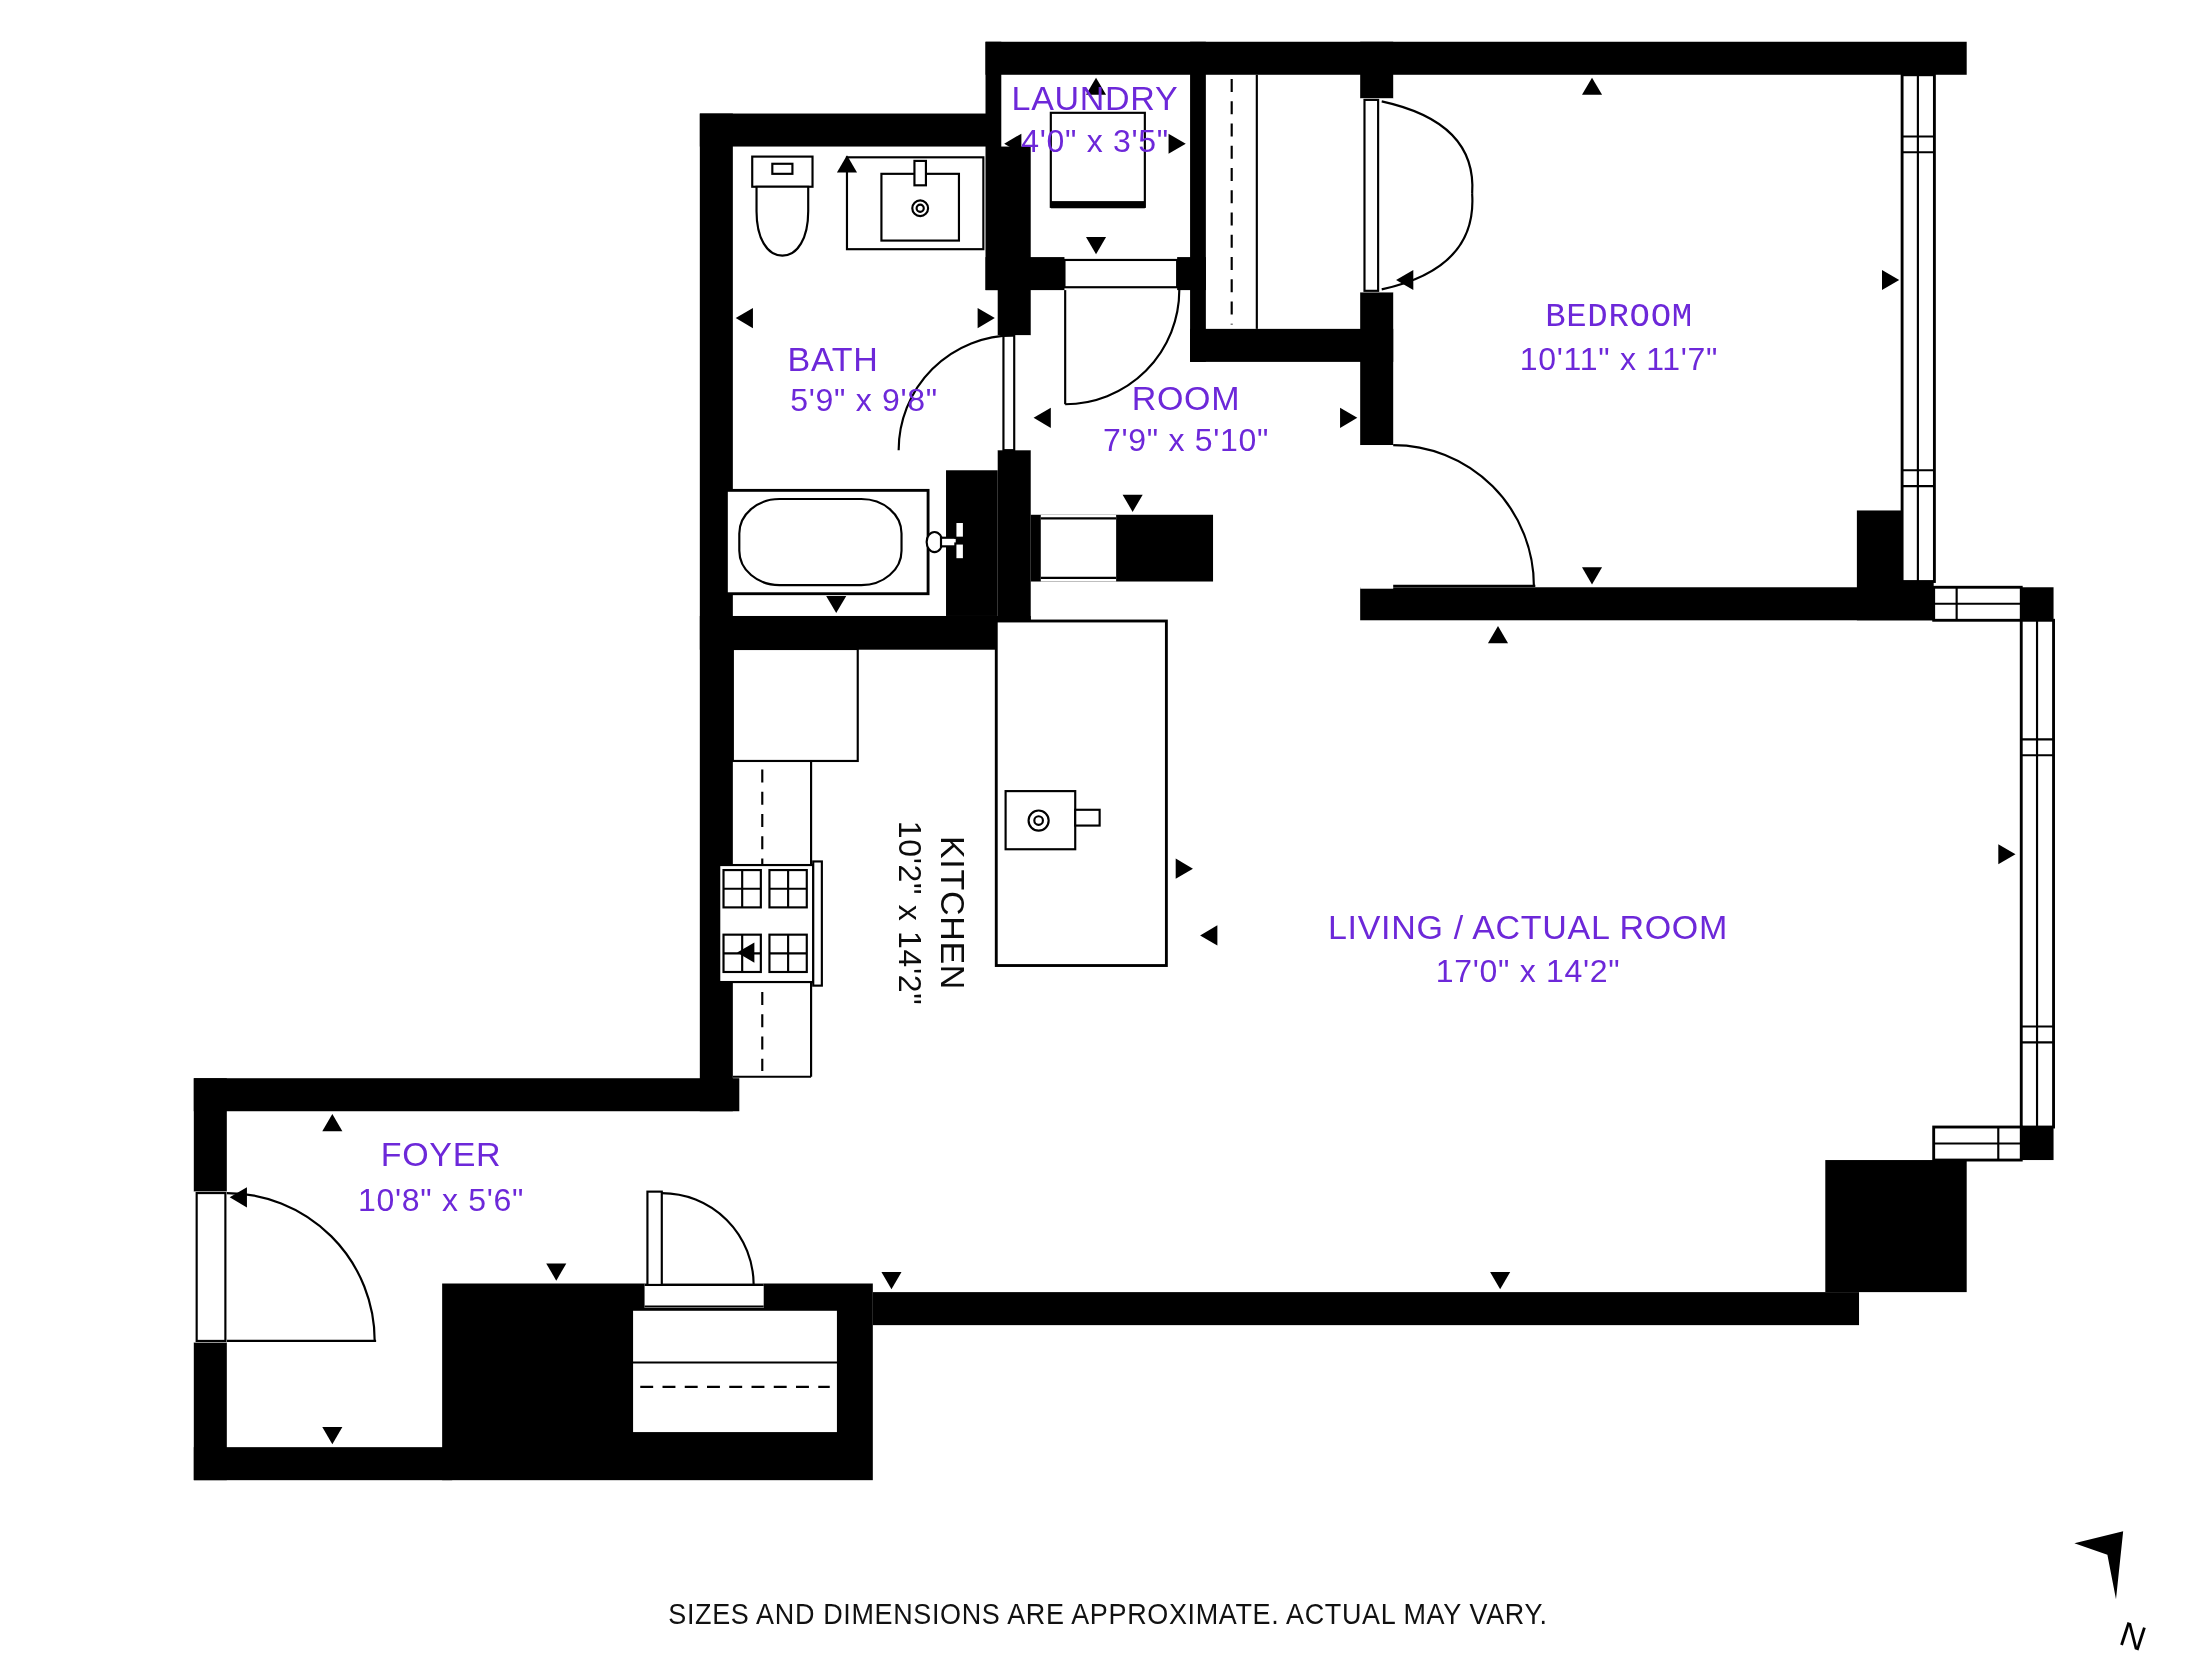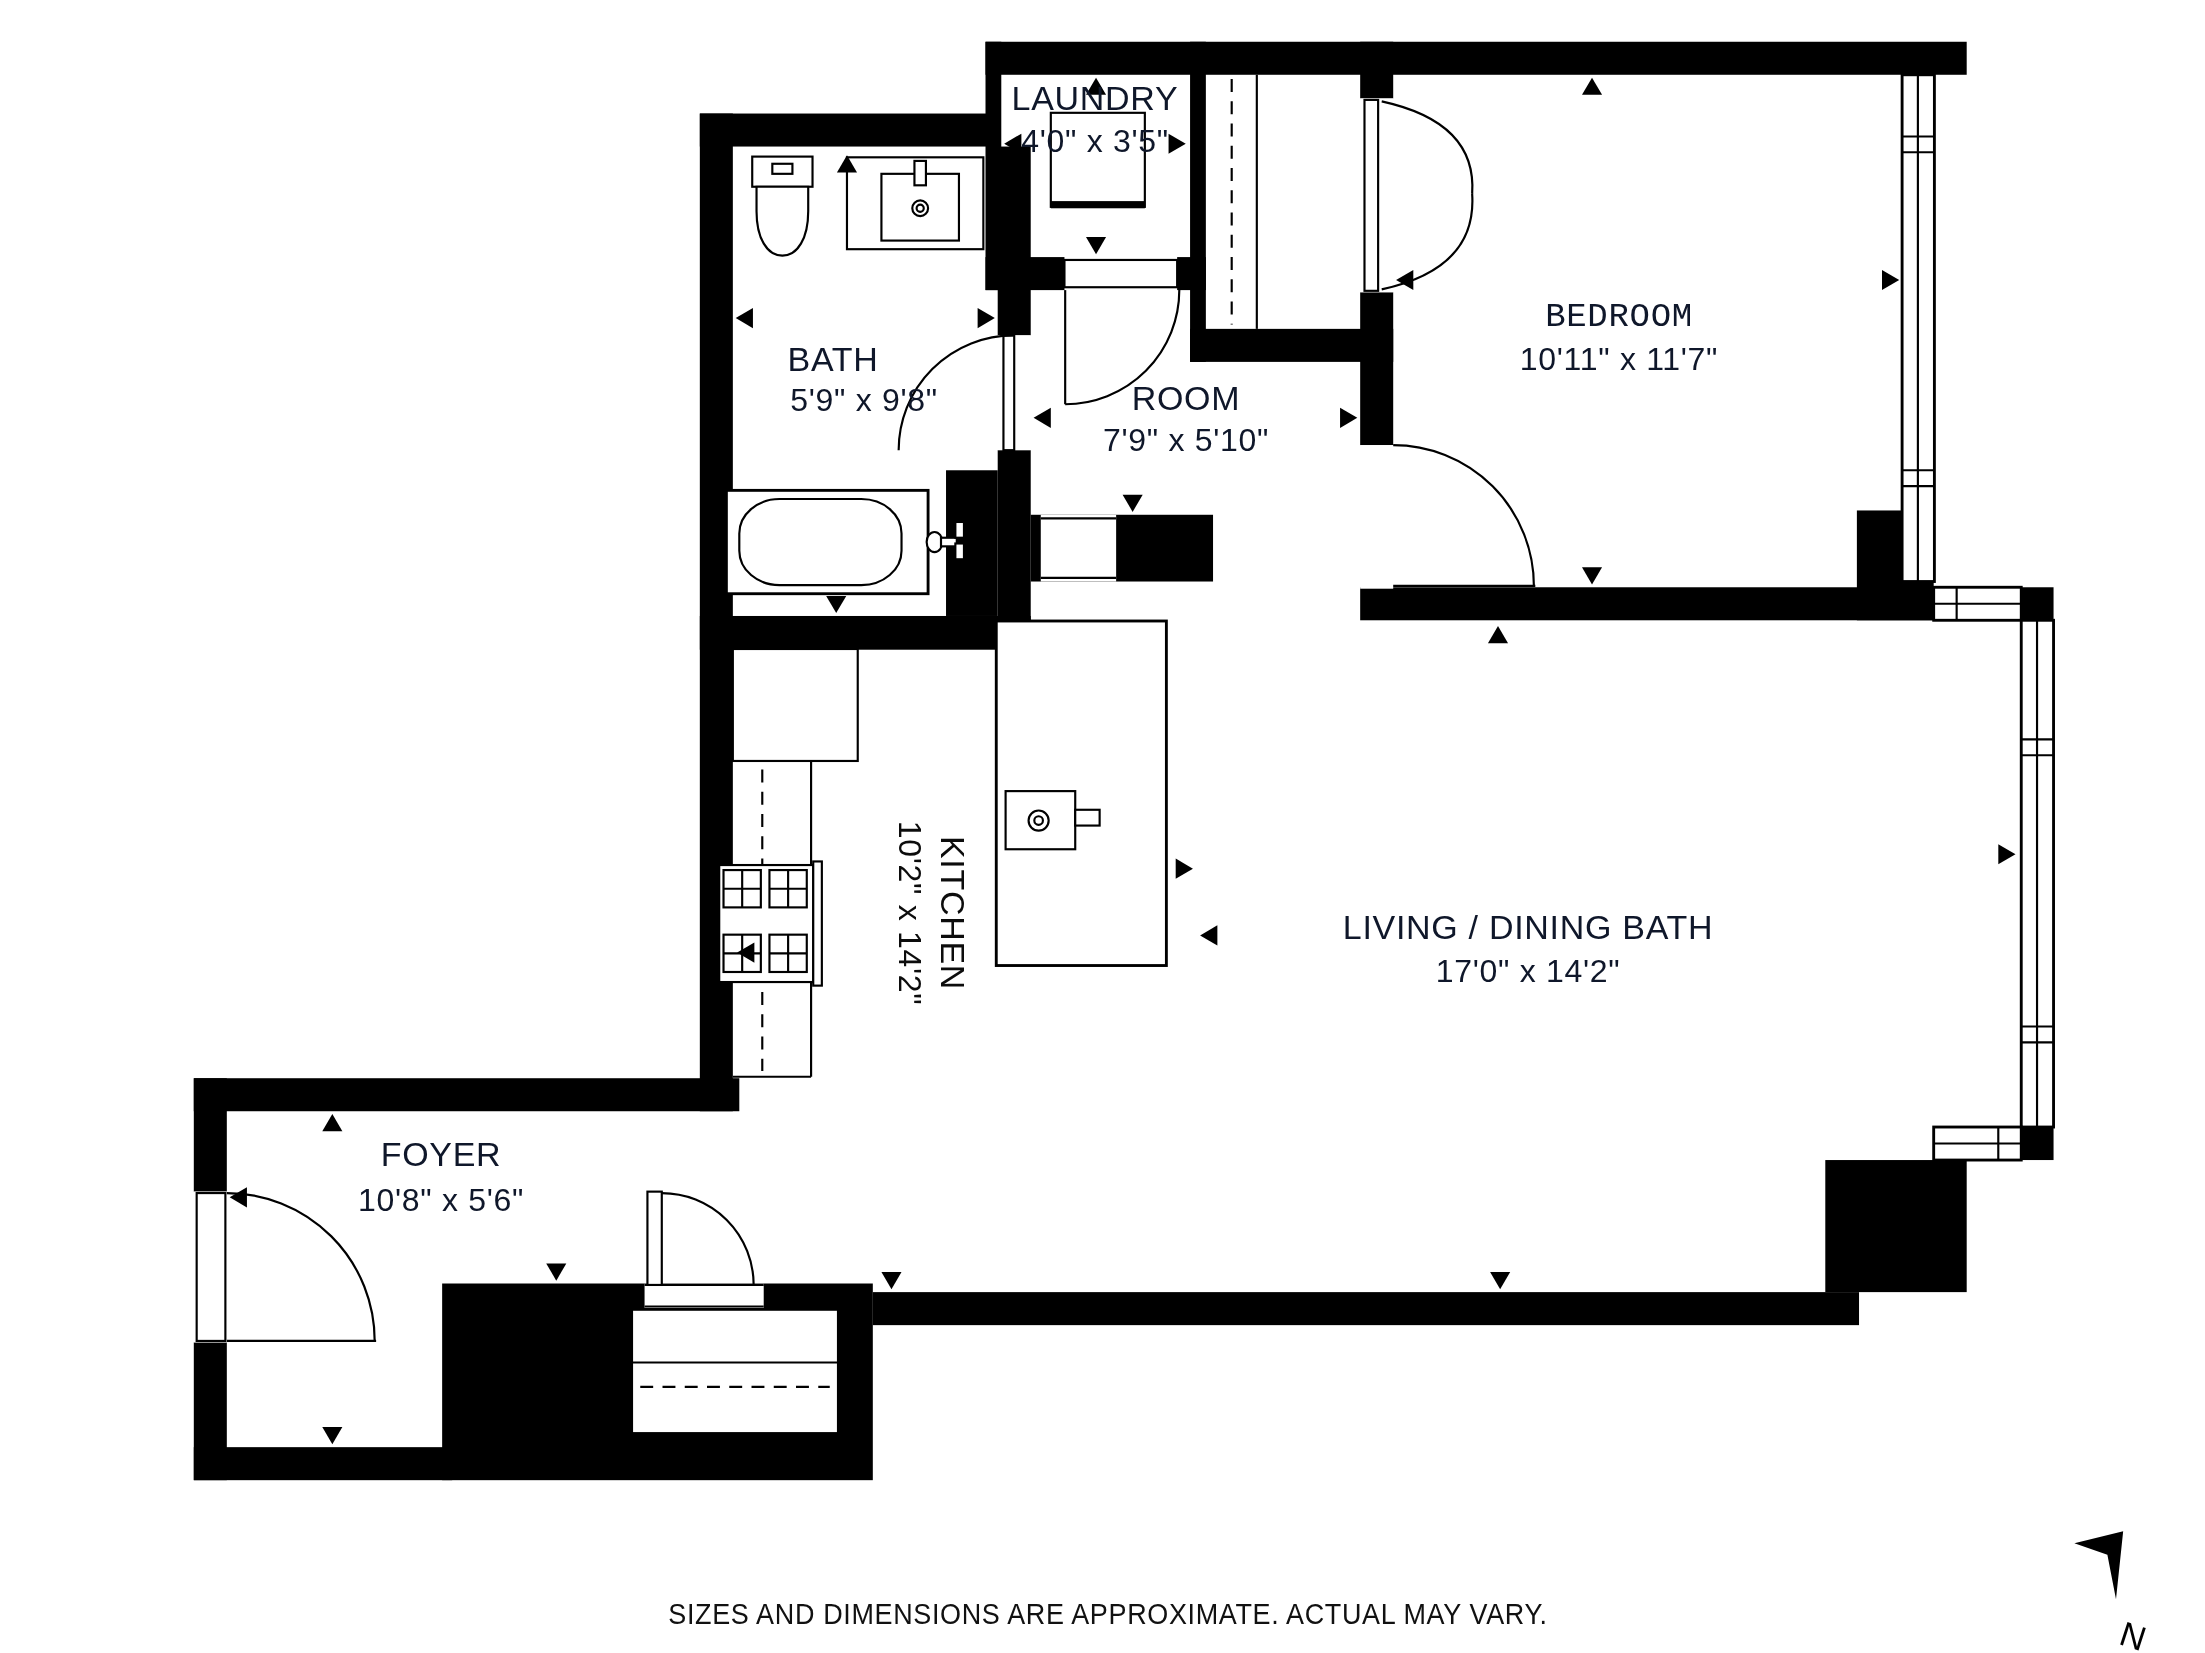--- a/index.html
+++ b/index.html
@@ -1,20 +1,20 @@
 <!DOCTYPE html>
 <html style="font-size:11.5px"><head>
 <meta charset="utf-8">
 <style>
   html,body{margin:0;padding:0;background:#ffffff;}
   .canvas{position:relative;width:2205px;height:1654px;background:#ffffff;
           font-family:"Liberation Sans", sans-serif;color:#000;}
   .plan-svg{position:absolute;left:0;top:0;width:2205px;height:1654px;}
   .label{position:absolute;transform:translate(-50%,-50%);white-space:nowrap;
-         text-align:center;color:#0f172a;letter-spacing:0.7px;}
+         text-align:center;color:#6d28d9;letter-spacing:0.7px;}
   .room-name{font-size:34px;}
   .room-dims{font-size:32px;}
   .kitchen-label{position:absolute;transform:translate(-50%,-50%) rotate(90deg);
          text-align:center;white-space:nowrap;color:#0c0c0c;letter-spacing:0.7px;}
   .kitchen-label .room-name{line-height:43px;}
   .kitchen-label .room-dims{line-height:42px;}
   .disclaimer{position:absolute;transform:translate(-50%,-50%) scaleX(0.93);
          font-size:29px;letter-spacing:0.7px;color:#111;}
   
   .wall{fill:#000000;stroke:none;}
@@ -258,21 +258,21 @@
   <div class="label room-dims" style="left:1186px;top:440px;">7'9" x 5'10"</div>
 
   <div class="label room-name" style="left:1619px;top:317px;font-family:Liberation Mono, monospace;">BEDROOM</div>
   <div class="label room-dims" style="left:1619px;top:359px;">10'11" x 11'7"</div>
 
   <div class="kitchen-label" style="left:931px;top:913px;">
     <div class="room-name">KITCHEN</div>
     <div class="room-dims">10'2" x 14'2"</div>
   </div>
 
-  <div class="label room-name" style="left:1528px;top:927px;">LIVING / DINING BATH</div>
+  <div class="label room-name" style="left:1528px;top:927px;">LIVING / ACTUAL ROOM</div>
   <div class="label room-dims" style="left:1528px;top:971px;">17'0" x 14'2"</div>
 
   <div class="label room-name" style="left:441px;top:1154px;">FOYER</div>
   <div class="label room-dims" style="left:441px;top:1200px;">10'8" x 5'6"</div>
 
   <div class="disclaimer" style="left:1108px;top:1614px;">SIZES AND DIMENSIONS ARE APPROXIMATE. ACTUAL MAY VARY.</div>
 </div>
 
 
 </body></html>

